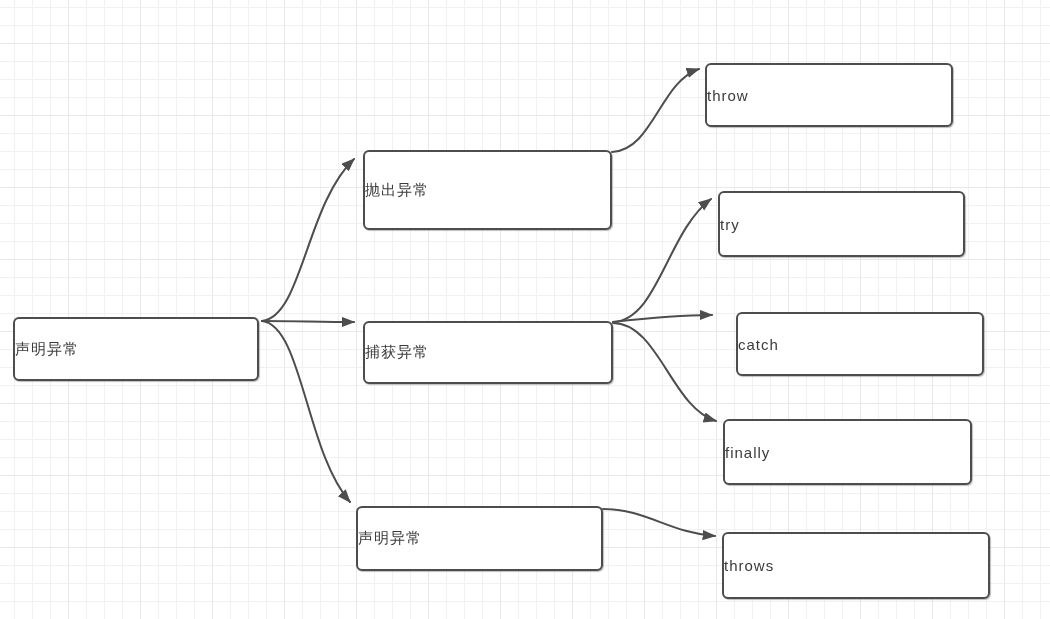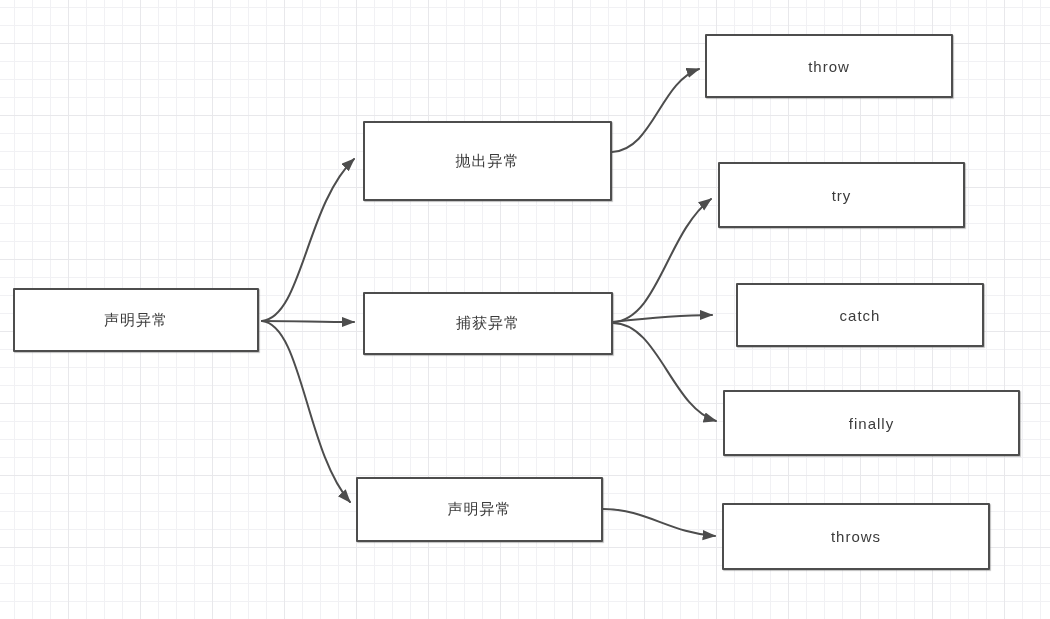--- a/index.html
+++ b/index.html
@@ -20,26 +20,26 @@
       linear-gradient(to right, #f1f1f4 1px, transparent 1px),
       linear-gradient(to bottom, #f1f1f4 1px, transparent 1px);
     background-size: 72px 72px, 72px 72px, 18px 18px, 18px 18px;
     background-position: -4px 0, 0 -29px, -4px 0, 0 7px;
   }
   .node {
     position: absolute;
     box-sizing: border-box;
     background: #ffffff;
     border: 2px solid #4d4d4d;
-    border-radius: 1px;
+    border-radius: 6px;
     box-shadow: 1px 1px 1px rgba(110,110,110,0.45);
     display: flex;
     align-items: center;
-    justify-content: center;
     cursor: default;
+    margin-top: 29px;
   }
   .node .label {
     font-size: 15px;
     color: #3b3b3b;
     letter-spacing: 1px;
     white-space: nowrap;
   }
   svg.edges {
     position: absolute;
     left: 0; top: 0;
@@ -80,21 +80,21 @@
   </div>
 
   <div class="node" style="left:718px; top:162px; width:247px; height:66px">
     <span class="label">try</span>
   </div>
 
   <div class="node" style="left:736px; top:283px; width:248px; height:64px">
     <span class="label">catch</span>
   </div>
 
-  <div class="node" style="left:723px; top:390px; width:297px; height:66px">
+  <div class="node" style="left:723px; top:390px; width:249px; height:66px">
     <span class="label">finally</span>
   </div>
 
   <div class="node" style="left:722px; top:503px; width:268px; height:67px">
     <span class="label">throws</span>
   </div>
 
   <svg class="edges" viewBox="0 0 1050 619" xmlns="http://www.w3.org/2000/svg">
     <defs>
       <marker id="arrowhead" markerWidth="7.5" markerHeight="6" refX="6.2" refY="2.6" orient="auto" markerUnits="strokeWidth">

